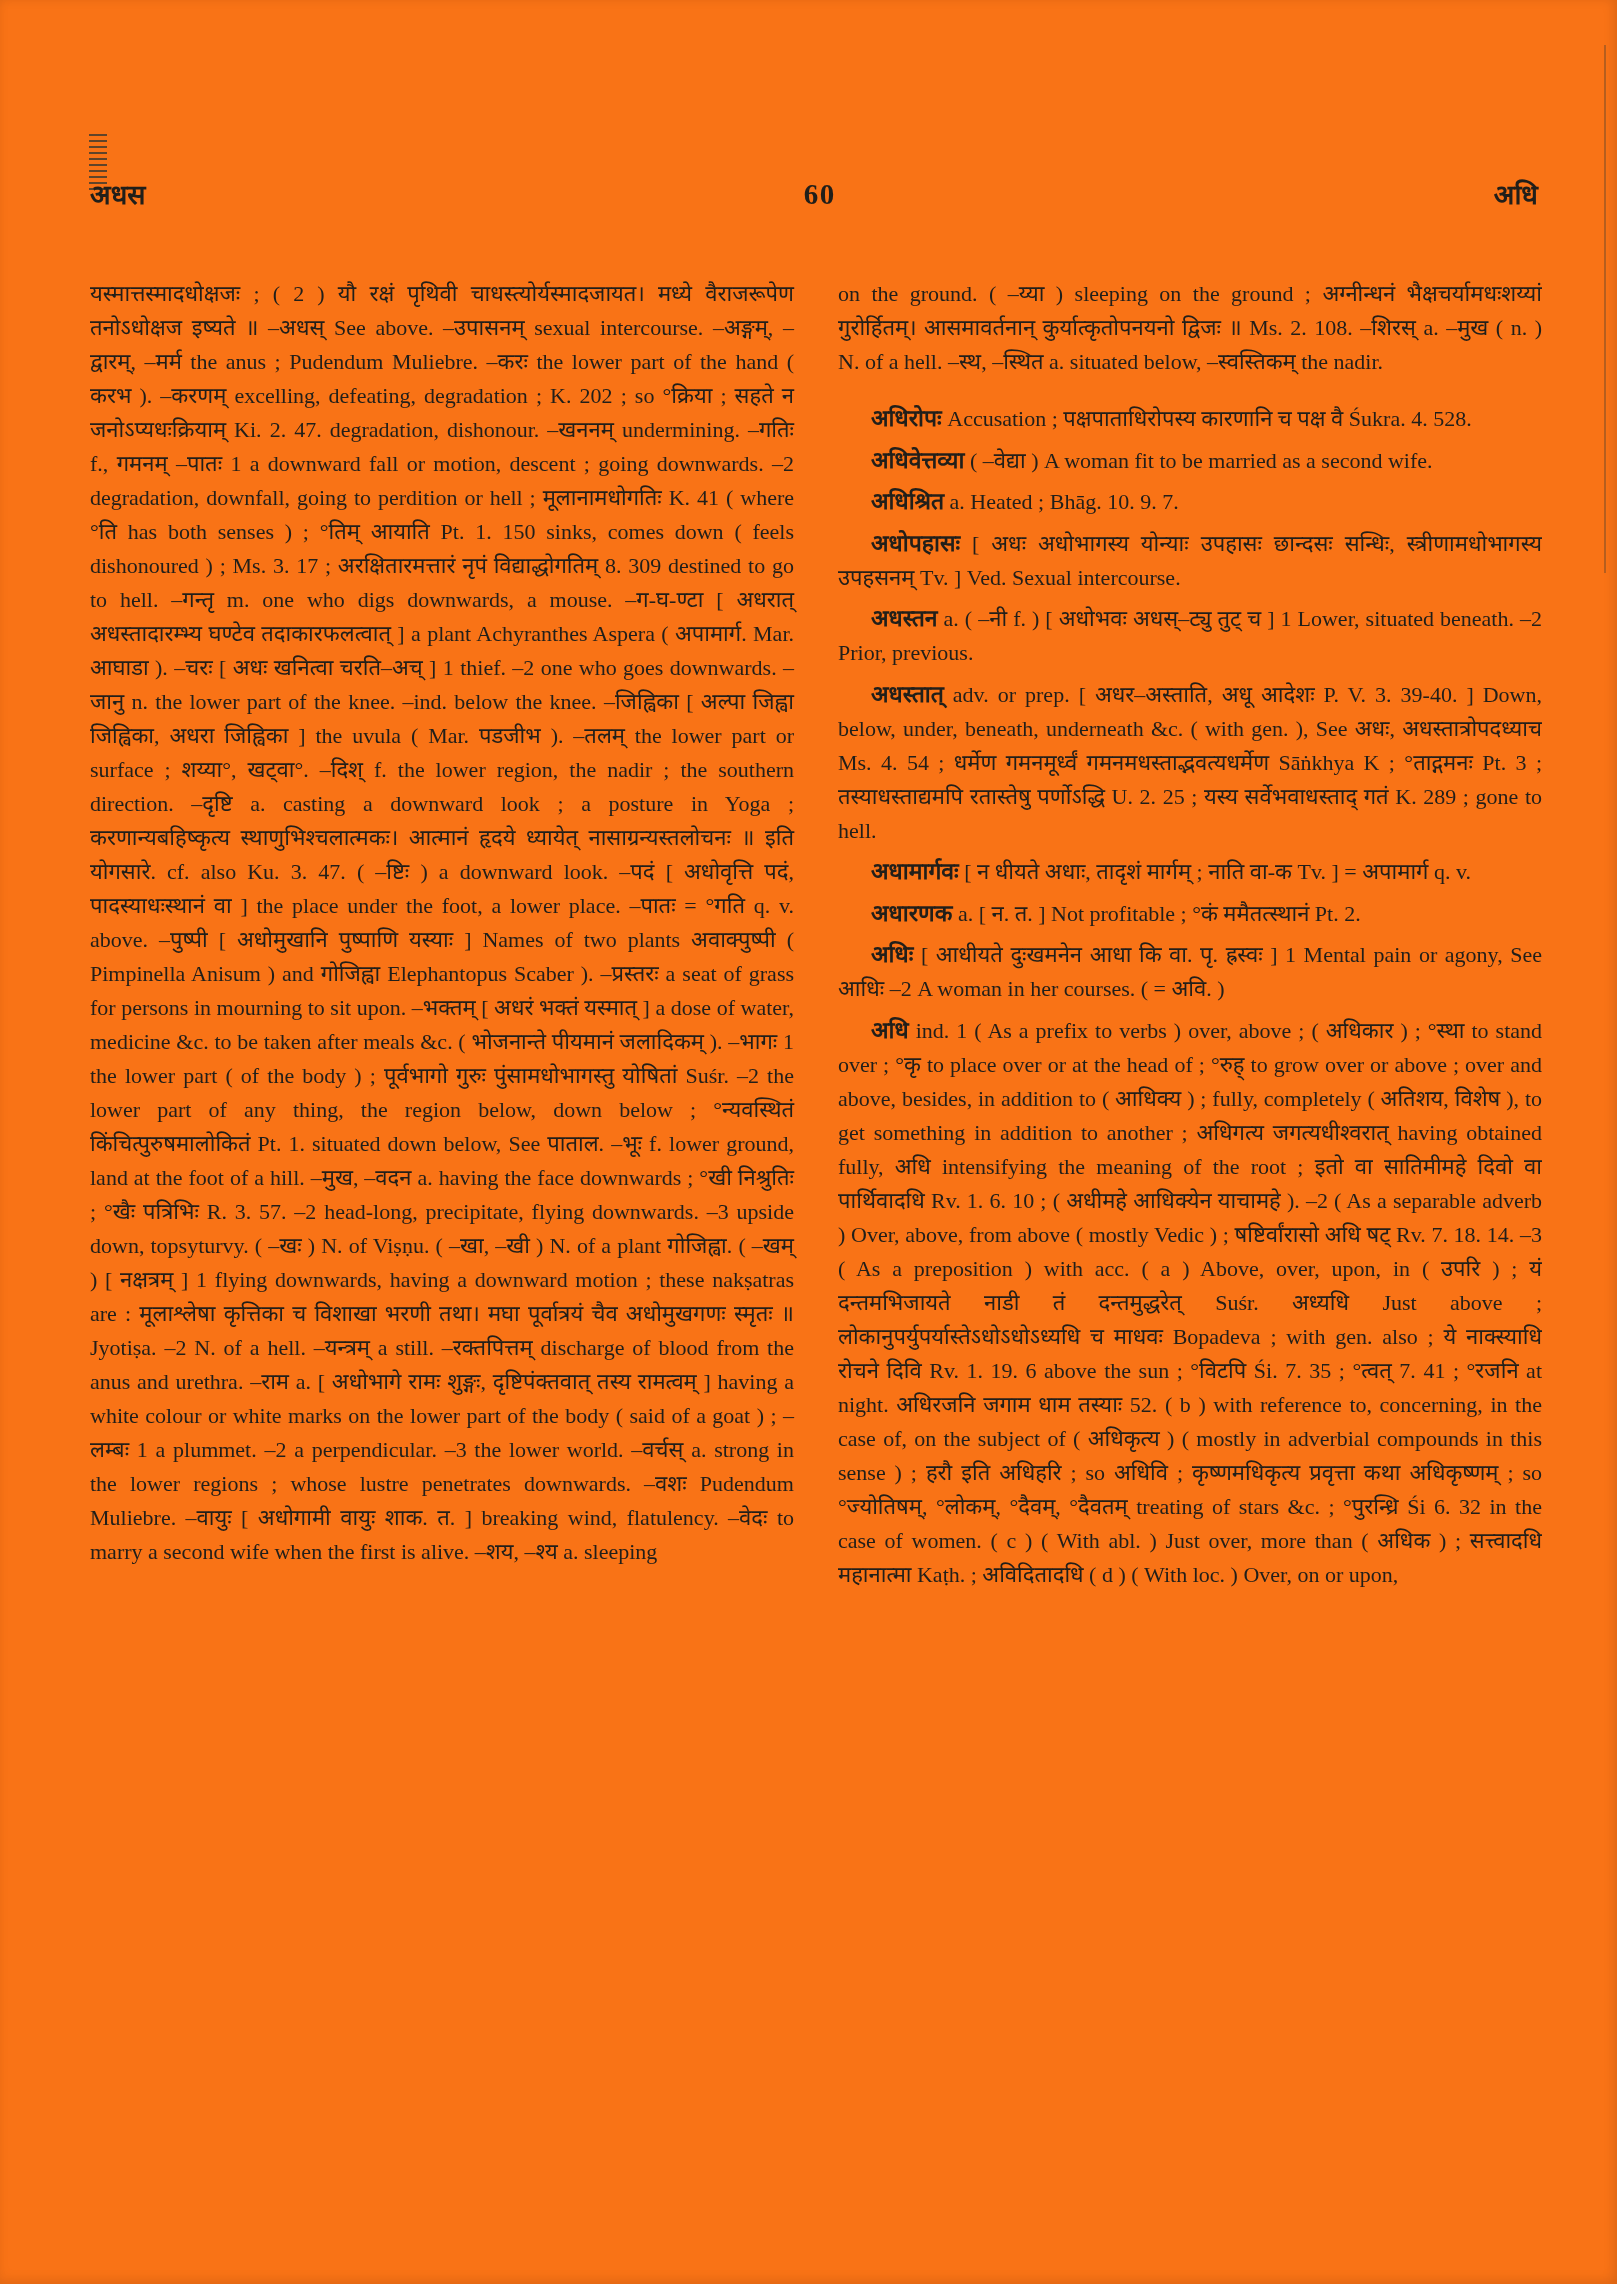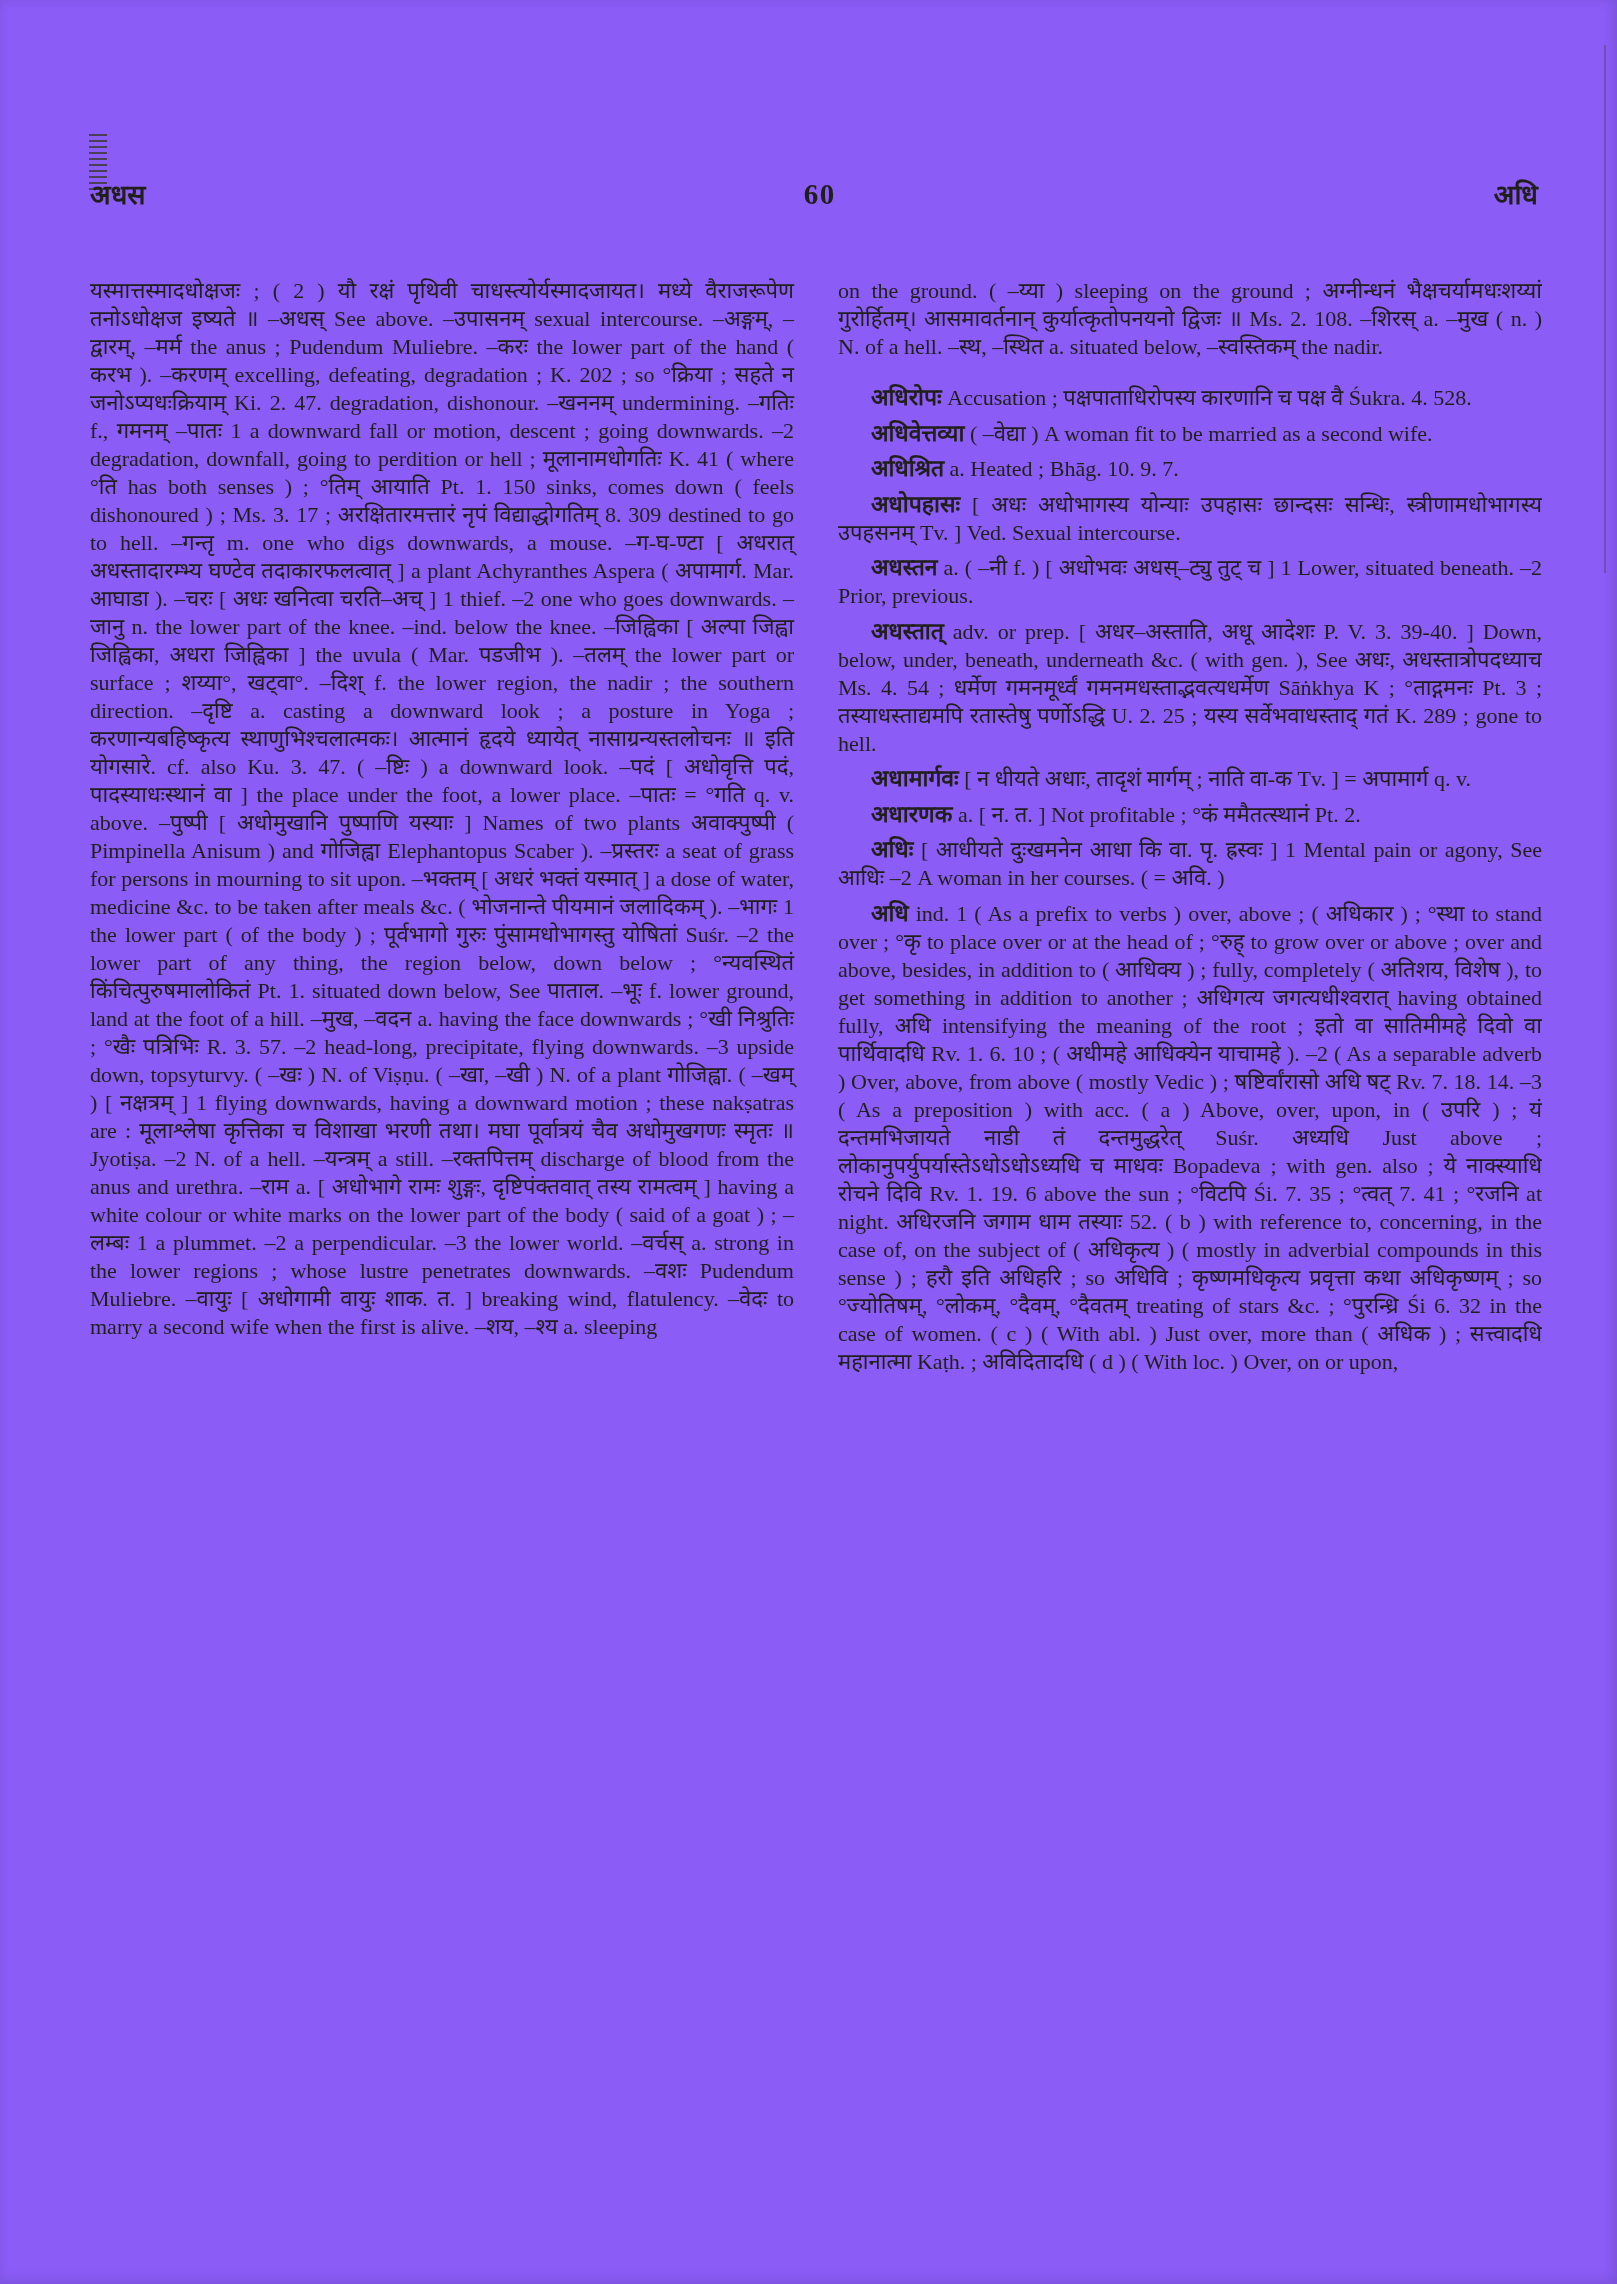--- a/index.html
+++ b/index.html
@@ -6,21 +6,21 @@
   body{
     width:1617px;height:2284px;
     background:#dedcd6;
     font-family:"Liberation Serif","DejaVu Serif",serif;
     color:#211f1a;
     position:relative;
     overflow:hidden;
   }
   .page{
     position:absolute;inset:0;
-    background:#8b5cf6;
+    background:#f97316;
     box-shadow:inset -4.5px 0 10.6px rgba(0,0,0,0.08), inset 0 -6px 12px rgba(0,0,0,0.05);
   }
   .edge-line{
     position:absolute;top:45px;right:10.6px;width:2.3px;height:528px;
     background:rgba(60,58,50,0.35);
   }
   .scan-mark{
     position:absolute;top:134px;left:89px;width:18px;height:59px;
     background:repeating-linear-gradient(to bottom,#3a382f 0 2.3px,transparent 2.3px 6px);
     opacity:.8;
@@ -32,21 +32,21 @@
   }
   .head-word{font-size:27px;}
   .page-num{font-size:29px;letter-spacing:1.5px;}
   .columns{
     position:absolute;top:277px;left:90px;right:75px;bottom:30px;
     display:flex;gap:44px;
     overflow:hidden;
   }
   .col{
     width:704px;
-    font-size:22px;line-height:28px;
+    font-size:22px;line-height:34px;
     text-align:justify;
     text-justify:inter-word;
   }
   .col p{margin:0;}
   .right-col p{margin-bottom:7.5px;text-indent:33px;}
   .right-col p.continuation{text-indent:0;margin-bottom:23px;}
   .headword{font-weight:bold;font-size:23px;}
 </style>
 </head>
 <body>

